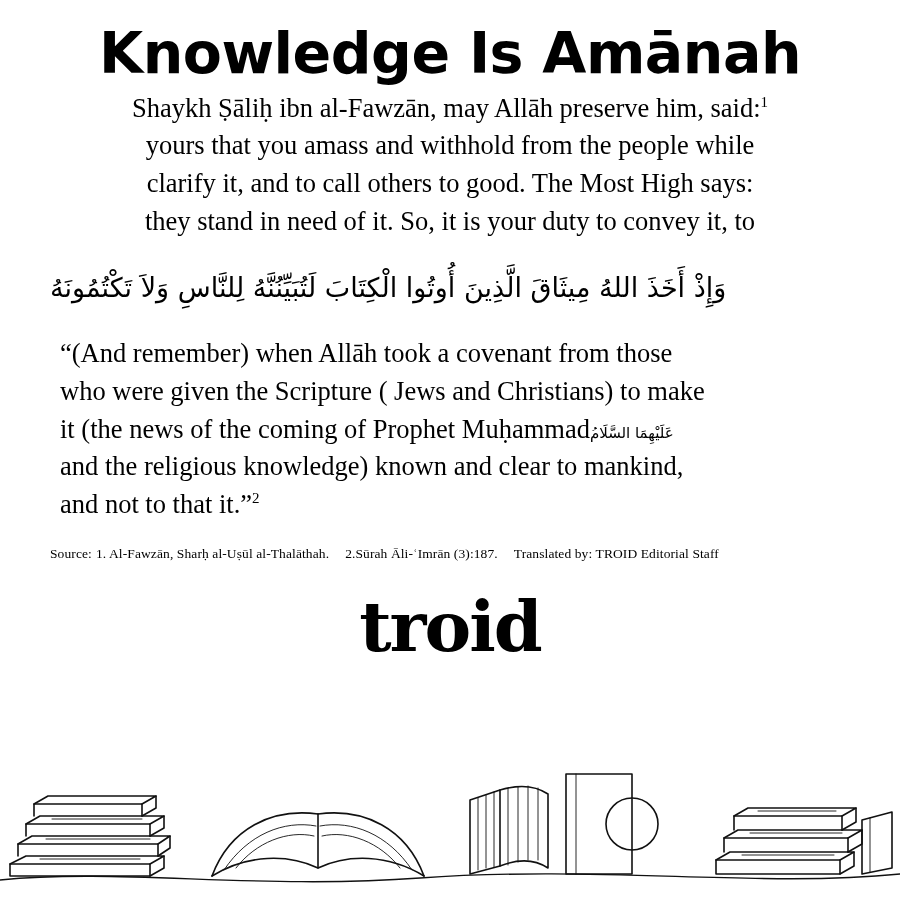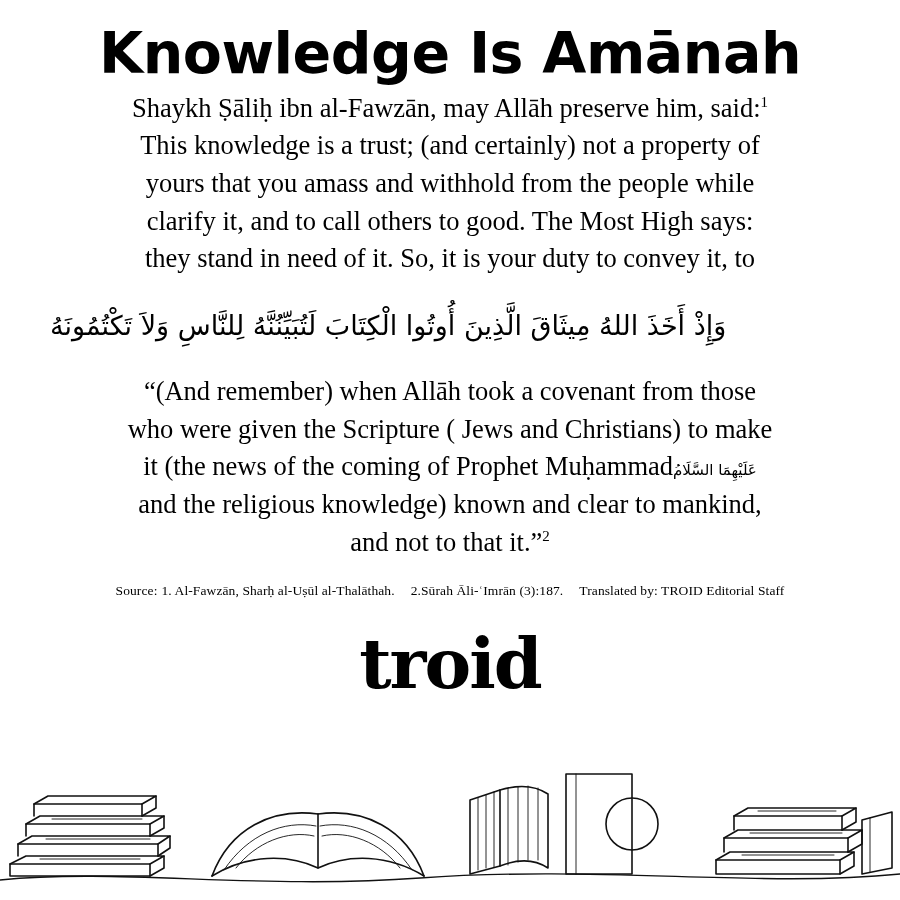--- a/index.html
+++ b/index.html
@@ -48,37 +48,36 @@
     text-align: left;
     font-family: "DejaVu Sans", sans-serif;
     font-size: 27px;
     line-height: 1.6;
     margin: 26px auto 0 auto;
     width: 800px;
   }
   .quote-block {
     margin: 26px auto 0 auto;
     width: 780px;
-    text-align: center;
+    text-align: left;
     font-size: 26.5px;
     line-height: 1.42;
   }
   .quote-block p {
     margin: 0;
   }
   .inline-ar {
     font-family: "DejaVu Sans", sans-serif;
     font-size: 15px;
     direction: rtl;
     unicode-bidi: isolate;
   }
   .source {
     margin: 22px auto 0 auto;
     width: 800px;
-    text-align: center;
     font-size: 13.5px;
     letter-spacing: 0.1px;
   }
   .source span + span {
     margin-left: 16px;
   }
   .logo {
     margin: 30px auto 0 auto;
     text-align: center;
     font-family: "DejaVu Serif", serif;
@@ -97,21 +96,20 @@
 </style>
 </head>
 <body>
 
 <div class="page">
 
   <h1 class="title">Knowledge Is Amānah</h1>
 
   <div class="body-block">
     <p><span>Shaykh Ṣāliḥ ibn al-Fawzān, may Allāh preserve him, said:</span><span class="sup">1</span></p>
-    <p>This knowledge is a trust; (and certainly) not a property of</p>
     <p>yours that you amass and withhold from the people while</p>
     <p>clarify it, and to call others to good. The Most High says:</p>
     <p>they stand in need of it. So, it is your duty to convey it, to</p>
   </div>
 
   <div class="arabic">وَإِذْ أَخَذَ اللهُ مِيثَاقَ الَّذِينَ أُوتُوا الْكِتَابَ لَتُبَيِّنُنَّهُ لِلنَّاسِ وَلاَ تَكْتُمُونَهُ</div>
 
   <div class="quote-block">
     <p>“(And remember) when Allāh took a covenant from those</p>
     <p>who were given the Scripture ( Jews and Christians) to make</p>

